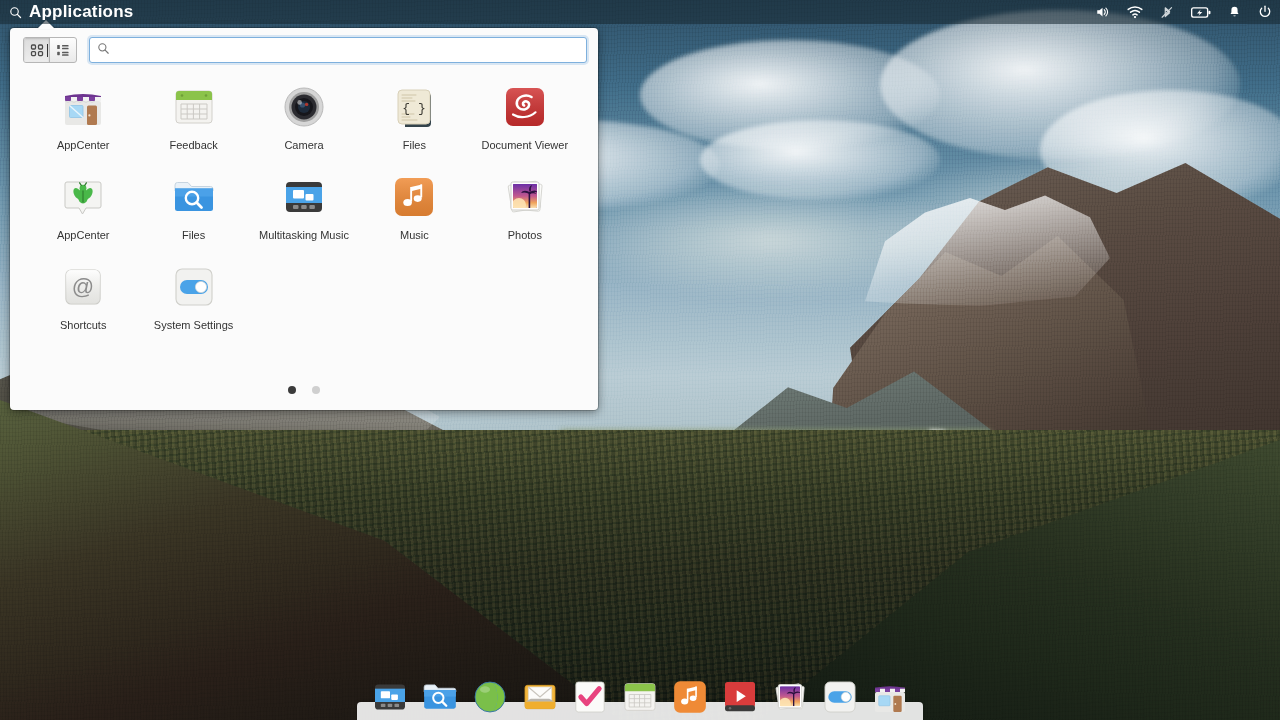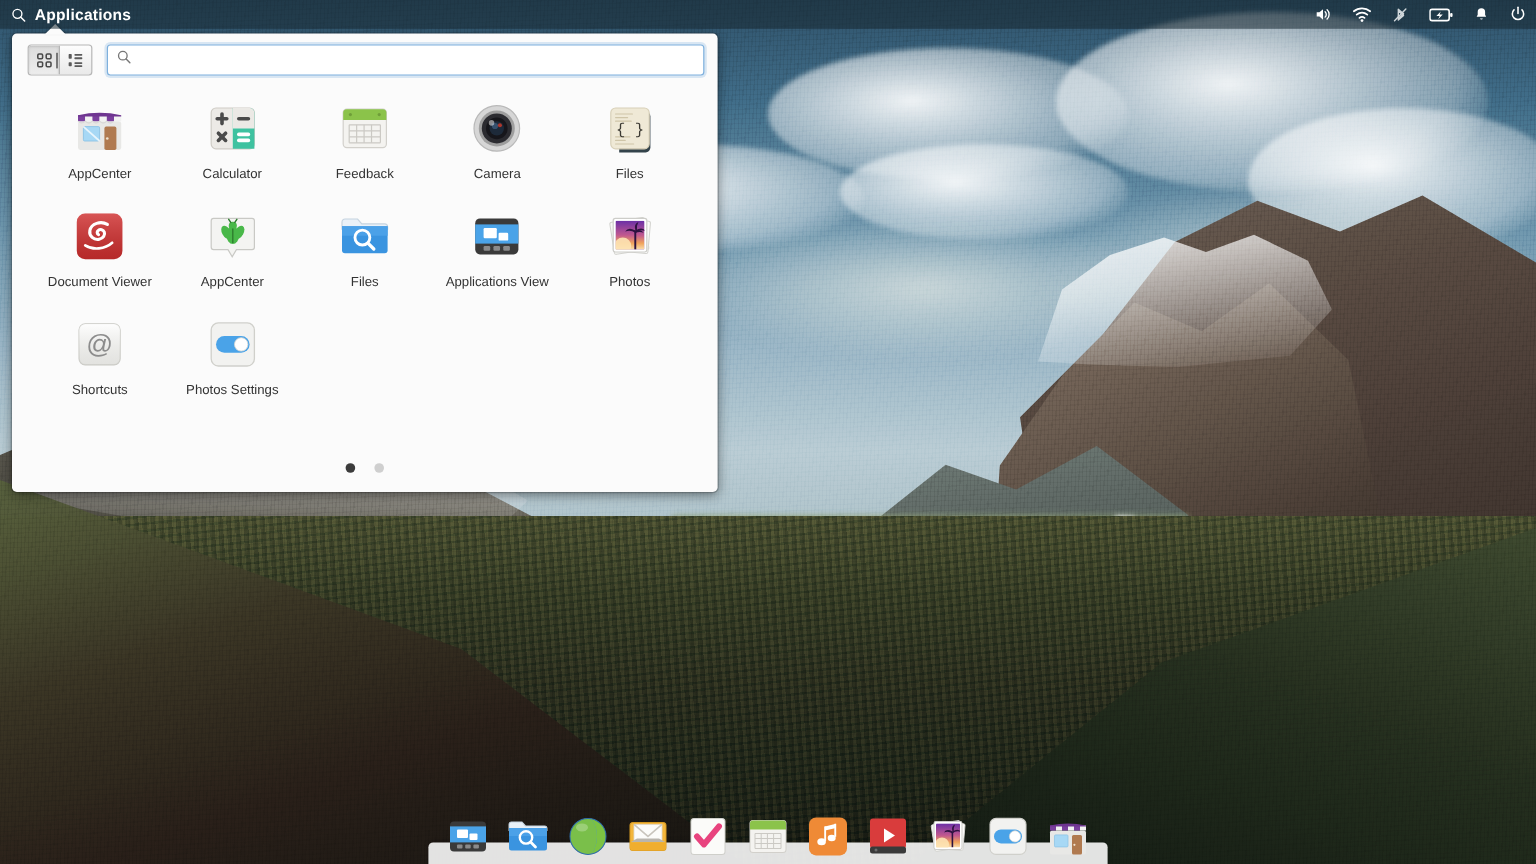--- a/index.html
+++ b/index.html
@@ -105,21 +105,21 @@
       repeating-linear-gradient(86deg, rgba(0,0,0,.30) 0 2px, rgba(120,96,48,.10) 2px 5px, rgba(0,0,0,.22) 5px 7px),
       repeating-linear-gradient(174deg, rgba(0,0,0,.22) 0 2px, rgba(150,70,40,.10) 2px 6px);
     opacity:.7;
   }
 
   
   #panel {
     position:absolute; left:0; top:0; width:1280px; height:24px;
     background:rgba(22,38,48,.55);
     display:flex; align-items:center; color:#fff; z-index:40;
-    font-size:13px;
+    font-size:17px;
   }
   .panel-left { display:flex; align-items:center; gap:7px; padding-left:9px; font-weight:bold; }
   .panel-center { position:absolute; left:0; right:0; text-align:center; font-weight:bold;
                   display:flex; justify-content:center; gap:24px; pointer-events:none; }
   .panel-center span { pointer-events:auto; }
   .panel-right { position:absolute; right:8px; display:flex; align-items:center; gap:17px; }
   .panel-right svg, .panel-left svg { display:block; }
   #applications-label { letter-spacing:.2px; }
 
   
@@ -322,43 +322,20 @@
             <path d="M30 18 v-5 h6 v5z" fill="#7a3f9d"></path>
             <path d="M36 18 v-5 h6 v5z" fill="#f2f2f2"></path>
           </g>
           <path d="M6 13 q18 -4 36 0 v1 H6z" fill="#6e3590"></path>
           <path d="M6 18 q3 3 6 0 q3 3 6 0 q3 3 6 0 q3 3 6 0 q3 3 6 0" fill="none" stroke="#d9d9d7" stroke-width="1"></path>
         </svg>
       </div>
       <div class="app-label">AppCenter</div>
     </div>
 
-    <div class="app">
-      <div class="app-icon">
-        <svg width="48" height="48" viewBox="0 0 48 48">
-          <rect x="6" y="7" width="36" height="34" rx="4" fill="#eceae6" stroke="#cfccc6" stroke-width="1"></rect>
-          <path d="M24 7 h14 a4 4 0 0 1 4 4 v30 h-18z" fill="#3ec2a0"></path>
-          <path d="M24 7 h14 a4 4 0 0 1 4 4 v13 h-18z" fill="#ebe9e5"></path>
-          <g stroke="#4a4a4a" stroke-width="3" stroke-linecap="round">
-            <line x1="11" y1="16" x2="19" y2="16"></line>
-            <line x1="15" y1="12" x2="15" y2="20"></line>
-            <line x1="29" y1="16" x2="37" y2="16"></line>
-          </g>
-          <g stroke="#4a4a4a" stroke-width="3" stroke-linecap="round">
-            <line x1="12" y1="28" x2="18" y2="34"></line>
-            <line x1="18" y1="28" x2="12" y2="34"></line>
-          </g>
-          <g stroke="#ffffff" stroke-width="3" stroke-linecap="round">
-            <line x1="29" y1="29" x2="37" y2="29"></line>
-            <line x1="29" y1="34" x2="37" y2="34"></line>
-          </g>
-        </svg>
-      </div>
-      <div class="app-label">Calculator</div>
-    </div>
 
     <div class="app">
       <div class="app-icon">
         <svg width="48" height="48" viewBox="0 0 48 48">
           <rect x="6" y="8" width="36" height="32" rx="3" fill="#f4f3f0" stroke="#d2d0cb" stroke-width="1"></rect>
           <path d="M6 11 a3 3 0 0 1 3 -3 h30 a3 3 0 0 1 3 3 v6 H6z" fill="#8bc34a"></path>
           <circle cx="12" cy="12.5" r="1.3" fill="#6f9e39"></circle>
           <circle cx="36" cy="12.5" r="1.3" fill="#6f9e39"></circle>
           <g stroke="#cbc9c4" stroke-width="1">
             <line x1="11" y1="21" x2="37" y2="21"></line>
@@ -471,23 +448,45 @@
           <rect x="6" y="14" width="36" height="16" fill="#4aa3e8"></rect>
           <rect x="13" y="17" width="11" height="8.5" rx="1" fill="#ffffff"></rect>
           <rect x="25.5" y="21" width="8" height="6.5" rx="1" fill="#ffffff"></rect>
           <g fill="#8a8a8a">
             <rect x="13" y="32" width="5.5" height="4" rx="1"></rect>
             <rect x="21.2" y="32" width="5.5" height="4" rx="1"></rect>
             <rect x="29.4" y="32" width="5.5" height="4" rx="1"></rect>
           </g>
         </svg>
       </div>
-      <div class="app-label">Applications View</div>
-    </div>
-
+      <div class="app-label">Multitasking Music</div>
+    </div>
+
+    <div class="app">
+      <div class="app-icon">
+        <svg width="48" height="48" viewBox="0 0 48 48">
+          <rect x="5" y="5" width="38" height="38" rx="7" fill="#ef8a36"></rect>
+          <rect x="5" y="5" width="38" height="38" rx="7" fill="url(#mg)"></rect>
+          <defs>
+              <linearGradient id="mg" x1="0" y1="0" x2="0" y2="1">
+            <stop offset="0" stop-color="#ffffff" stop-opacity=".16"></stop>
+            <stop offset="1" stop-color="#000000" stop-opacity=".10"></stop>
+          </linearGradient>
+            </defs>
+          <g fill="#ffffff">
+            <path d="M21 14 l11 -2.6 v4.2 l-11 2.6z"></path>
+            <rect x="20.2" y="14" width="1.9" height="14.5"></rect>
+            <rect x="30.3" y="11.4" width="1.9" height="13"></rect>
+            <ellipse cx="17.6" cy="29.4" rx="4.3" ry="3.5"></ellipse>
+            <ellipse cx="27.7" cy="25.6" rx="4" ry="3.3"></ellipse>
+          </g>
+        </svg>
+      </div>
+      <div class="app-label">Music</div>
+    </div>
 
     <div class="app">
       <div class="app-icon">
         <svg width="48" height="48" viewBox="0 0 48 48">
           <g transform="rotate(-9 24 24)">
               <rect x="9" y="10" width="29" height="27" rx="1.6" fill="#f7f7f5" stroke="#d3d3cf" stroke-width=".9"></rect>
             </g>
           <g transform="rotate(5 24 24)">
               <rect x="11" y="10" width="29" height="27" rx="1.6" fill="#fbfbf9" stroke="#d3d3cf" stroke-width=".9"></rect>
             </g>
@@ -540,21 +539,21 @@
 
     <div class="app">
       <div class="app-icon">
         <svg width="48" height="48" viewBox="0 0 48 48">
           <rect x="6" y="6" width="36" height="36" rx="6" fill="#f2f2f0" stroke="#d0d0cb" stroke-width="1.1"></rect>
           <rect x="10" y="17" width="28" height="14" rx="7" fill="#4aa3e8"></rect>
           <circle cx="31" cy="24" r="5.6" fill="#ffffff"></circle>
           <circle cx="31" cy="24" r="5.6" fill="none" stroke="#d6d6d2" stroke-width=".7"></circle>
         </svg>
       </div>
-      <div class="app-label">Photos Settings</div>
+      <div class="app-label">System Settings</div>
     </div>
 
   </div>
 
   <div class="pager">
     <div class="dot active"></div>
     <div class="dot"></div>
   </div>
 </div>
 

